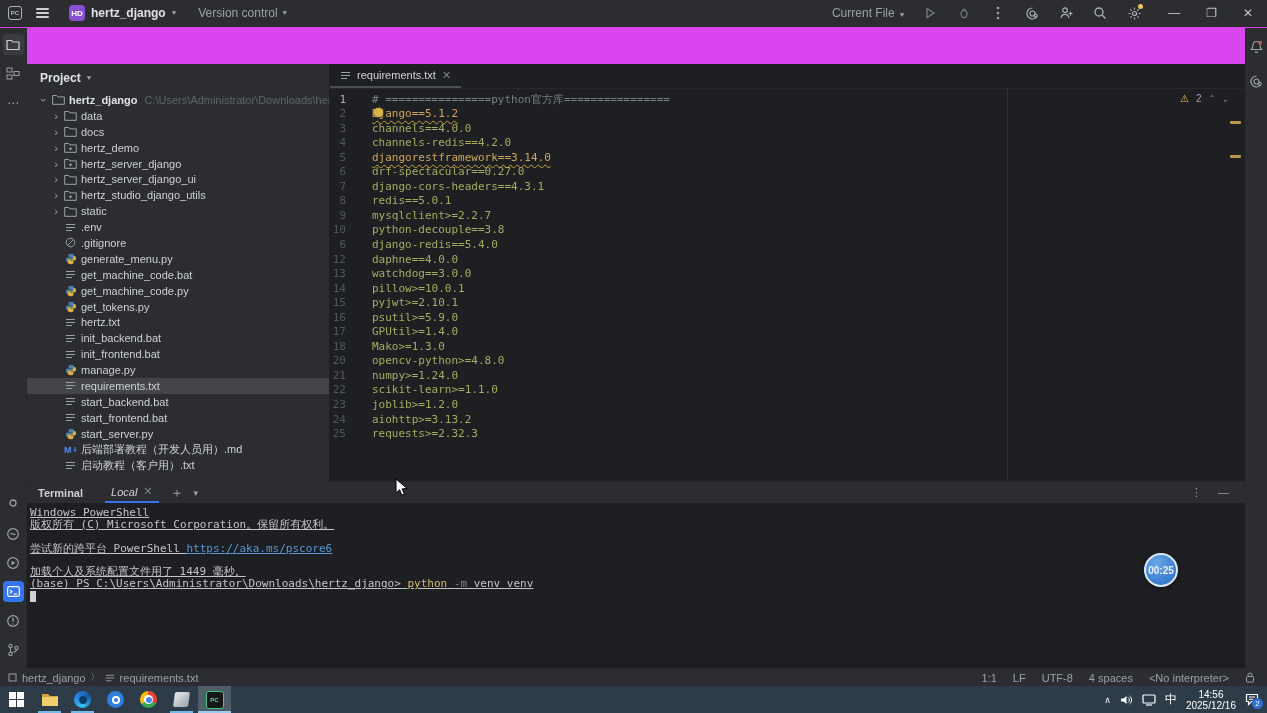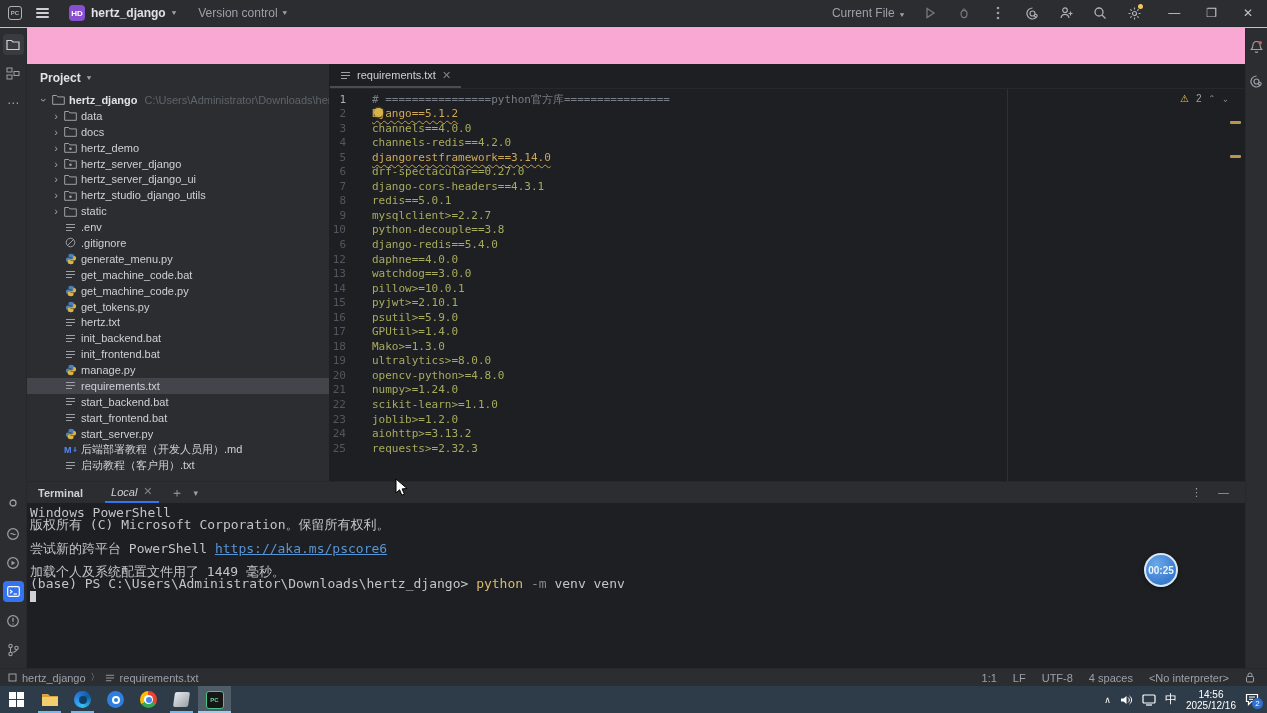--- a/index.html
+++ b/index.html
@@ -1,21 +1,21 @@
 <!DOCTYPE html>
 <html><head>
 <meta charset="utf-8">
 <style>
   * { margin:0; padding:0; box-sizing:border-box; }
   html,body { width:1267px; height:713px; background:#1e1f22; overflow:hidden;
     font-family:"Liberation Sans","DejaVu Sans",sans-serif; }
   .stage { position:relative; width:1267px; height:713px; }
 
   
-  .app { position:absolute; left:0; top:0; right:0; bottom:27px; background:#f9a8d4; }
+  .app { position:absolute; left:0; top:0; right:0; bottom:27px; background:#d946ef; }
 
   
   .titlebar { height:27px; background:#2b2d30; display:flex; align-items:center;
     border-bottom:1px solid #26282b; color:#9da0a8; font-size:12px; }
   .tb-left { display:flex; align-items:center; gap:10px; padding-left:8px; }
   .pc-logo { width:14px; height:14px; border:1.4px solid #aeb3ba; border-radius:3px;
     display:flex; align-items:center; justify-content:center; font-size:6px; color:#aeb3ba; font-weight:bold;}
   .burger { display:flex; flex-direction:column; gap:2.5px; padding:4px; }
   .burger span { width:13px; height:1.6px; background:#ced0d6; border-radius:1px;}
   .proj-widget { display:flex; align-items:center; gap:6px; padding:3px 6px; border-radius:4px; }
@@ -87,21 +87,21 @@
   .term-header { height:21px; display:flex; align-items:center; font-size:11px; color:#ced0d6;
     padding-left:11px; flex:none; background:#2b2d30;}
   .term-title { font-weight:bold; margin-right:22px; }
   .term-tab { display:flex; align-items:center; gap:6px; height:100%; padding:0 6px;
     border-bottom:2px solid #3574f0; color:#ced0d6;font-style:italic;}
   .term-tab .close { color:#7e828a; }
   .term-plus { margin-left:12px; color:#9da0a8; font-size:13px; }
   .term-caret { margin-left:10px; color:#9da0a8; font-size:9px; }
   .term-right { margin-left:auto; display:flex; gap:16px; padding-right:16px; color:#9da0a8; }
   .term-body { flex:1; padding:4px 0 0 3px; font-family:"DejaVu Sans Mono","Liberation Mono",monospace;
-    font-size:13px; color:#c2c4c8; }
+    font-size:11px; color:#c2c4c8;text-decoration:underline; }
   .t-line { height:11.9px; line-height:11.9px; white-space:pre; }
   .t-link { color:#5895d6; text-decoration:underline; }
   .t-cmd { color:#d7ba6b; }
   .t-flag { color:#82878f; }
   .t-cursor { display:inline-block; width:6px; height:11px; background:#cfd1d4; vertical-align:middle;}
 
   
   .statusbar { position:absolute; left:0; right:0; bottom:0; height:18px; background:#2b2d30;
     border-top:1px solid #26282b; display:flex; align-items:center; font-size:11px; color:#9da0a8;}
   .sb-left { display:flex; align-items:center; gap:5px; padding-left:8px; }
@@ -569,24 +569,20 @@
                     <span class="ln">16</span>
                     <span class="ltext c-normal">psutil&gt;=5.9.0</span>
                   </div>
                   <div class="cl">
                     <span class="ln">17</span>
                     <span class="ltext c-normal">GPUtil&gt;=1.4.0</span>
                   </div>
                   <div class="cl">
                     <span class="ln">18</span>
                     <span class="ltext c-normal">Mako&gt;=1.3.0</span>
-                  </div>
-                  <div class="cl">
-                    <span class="ln">19</span>
-                    <span class="ltext c-normal">ultralytics&gt;=8.0.0</span>
                   </div>
                   <div class="cl">
                     <span class="ln">20</span>
                     <span class="ltext c-normal">opencv-python&gt;=4.8.0</span>
                   </div>
                   <div class="cl">
                     <span class="ln">21</span>
                     <span class="ltext c-normal">numpy&gt;=1.24.0</span>
                   </div>
                   <div class="cl">

